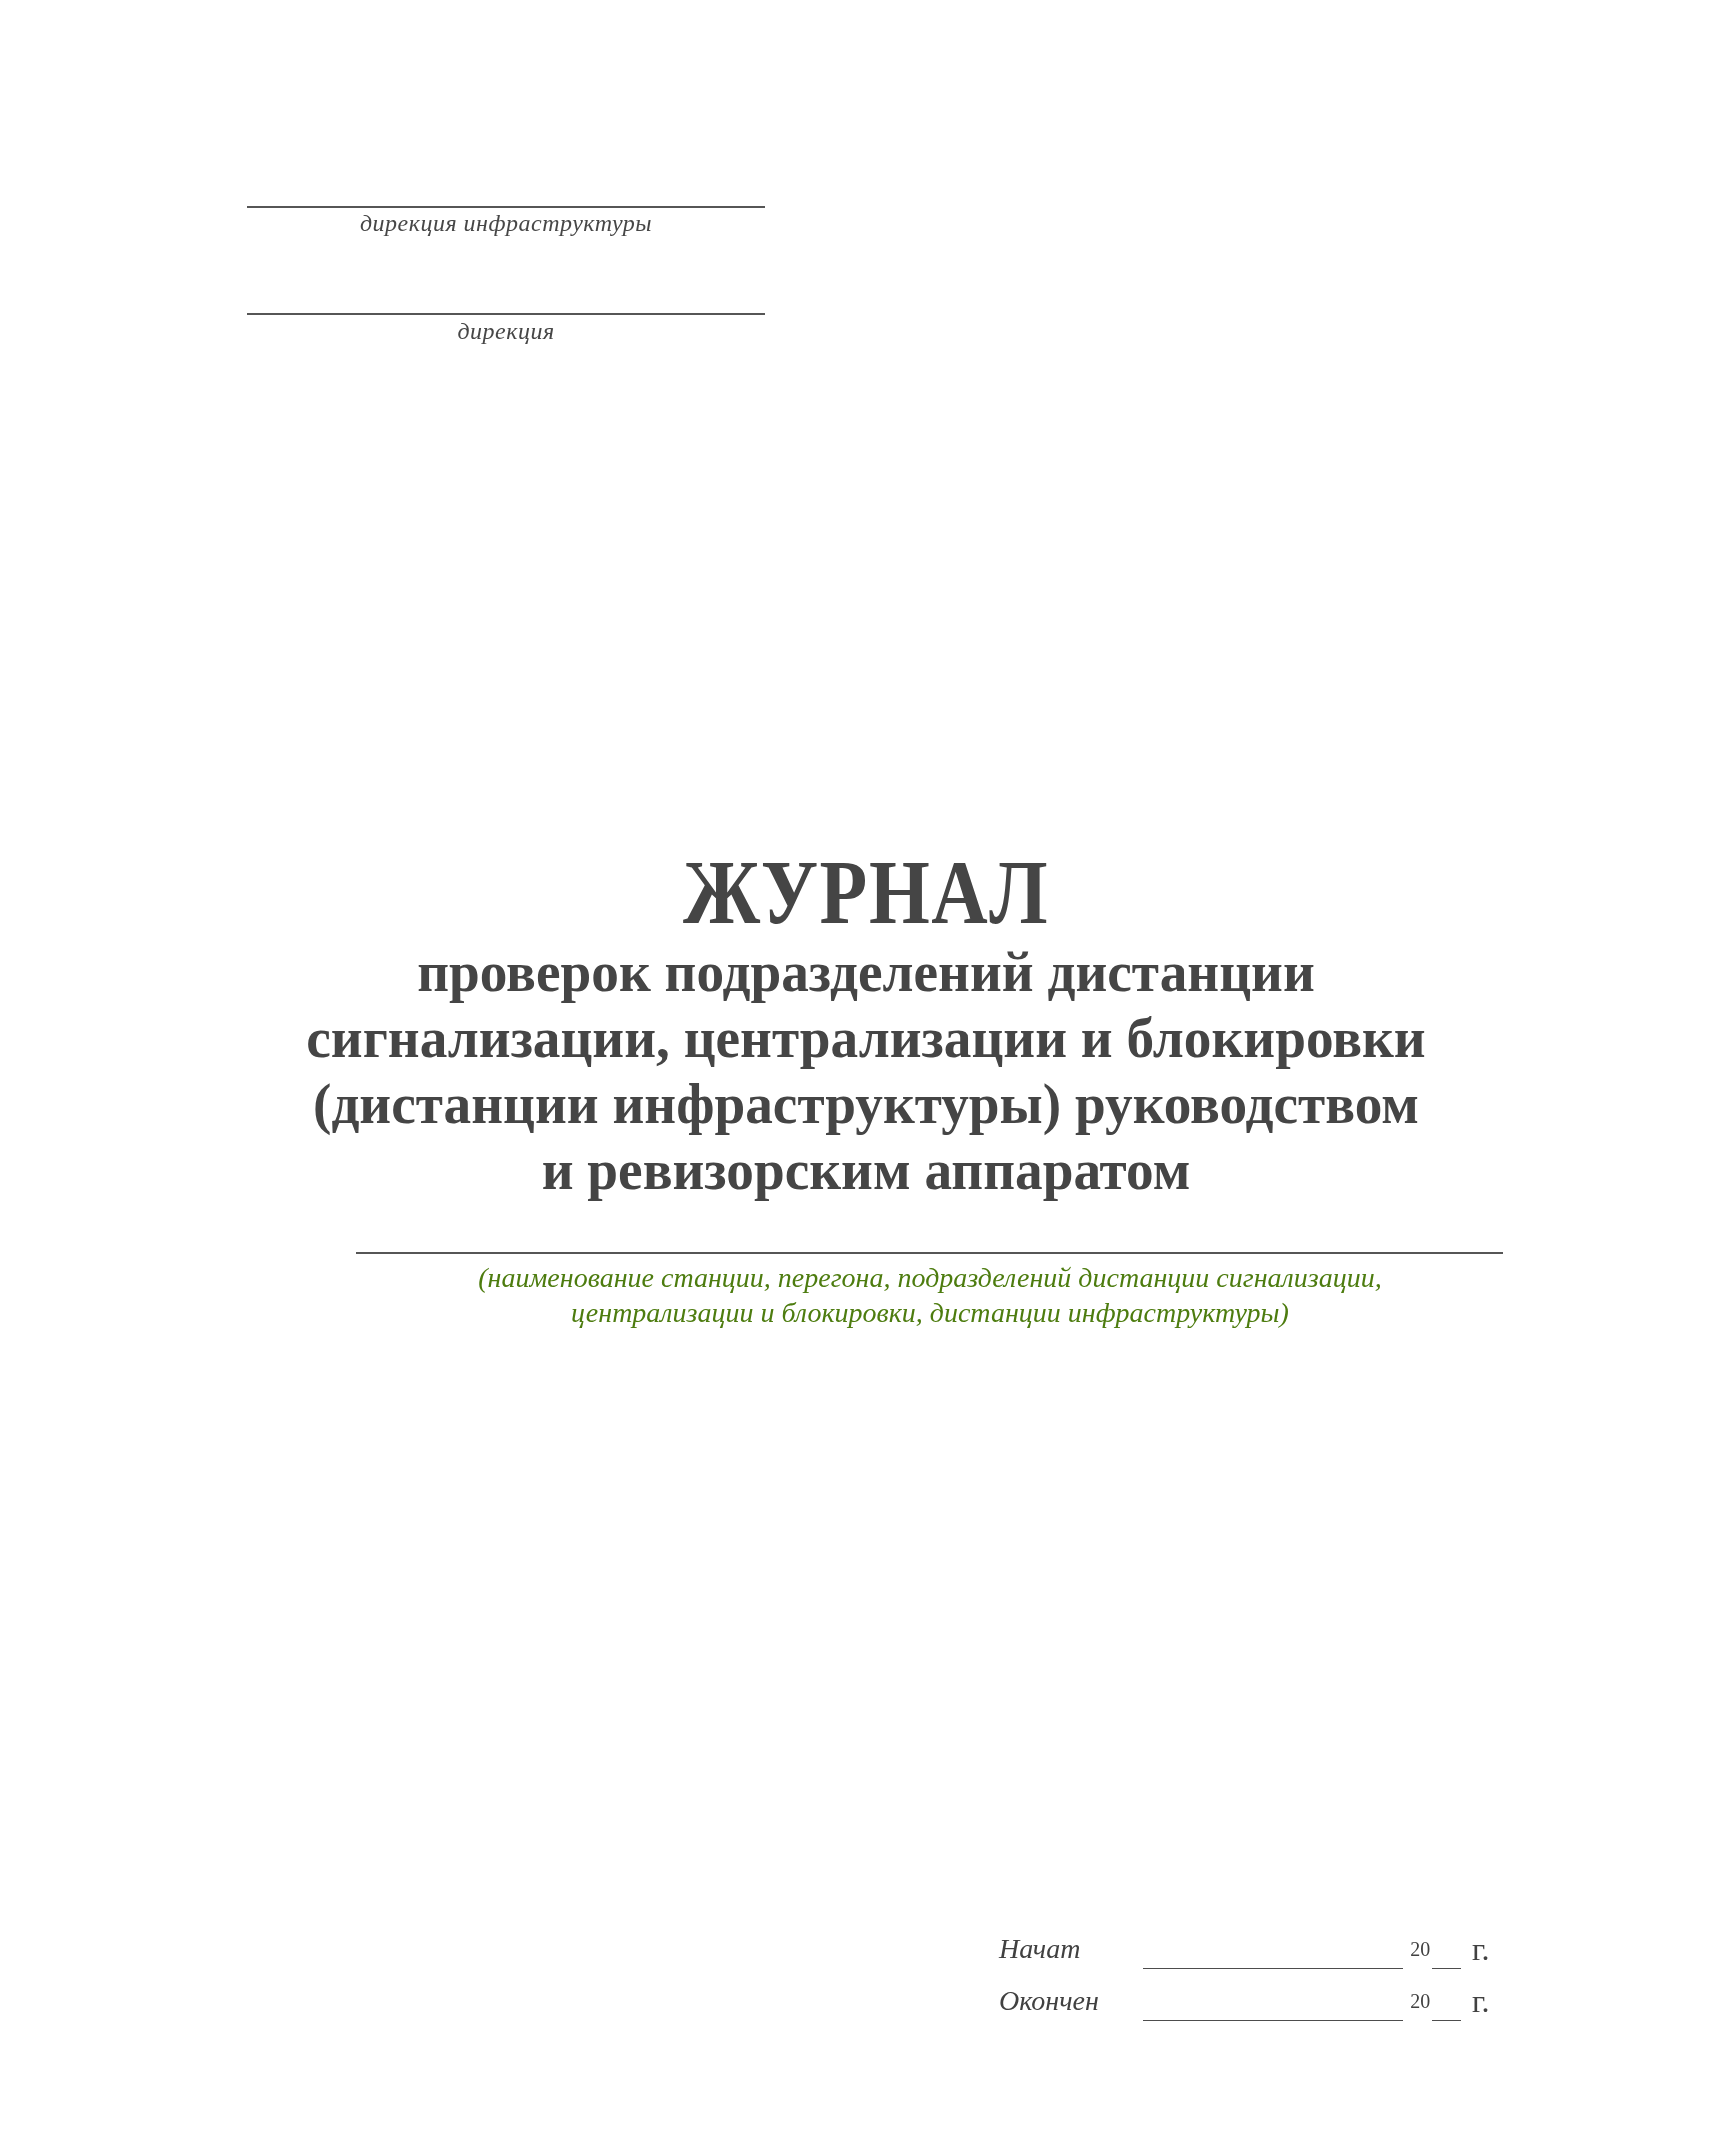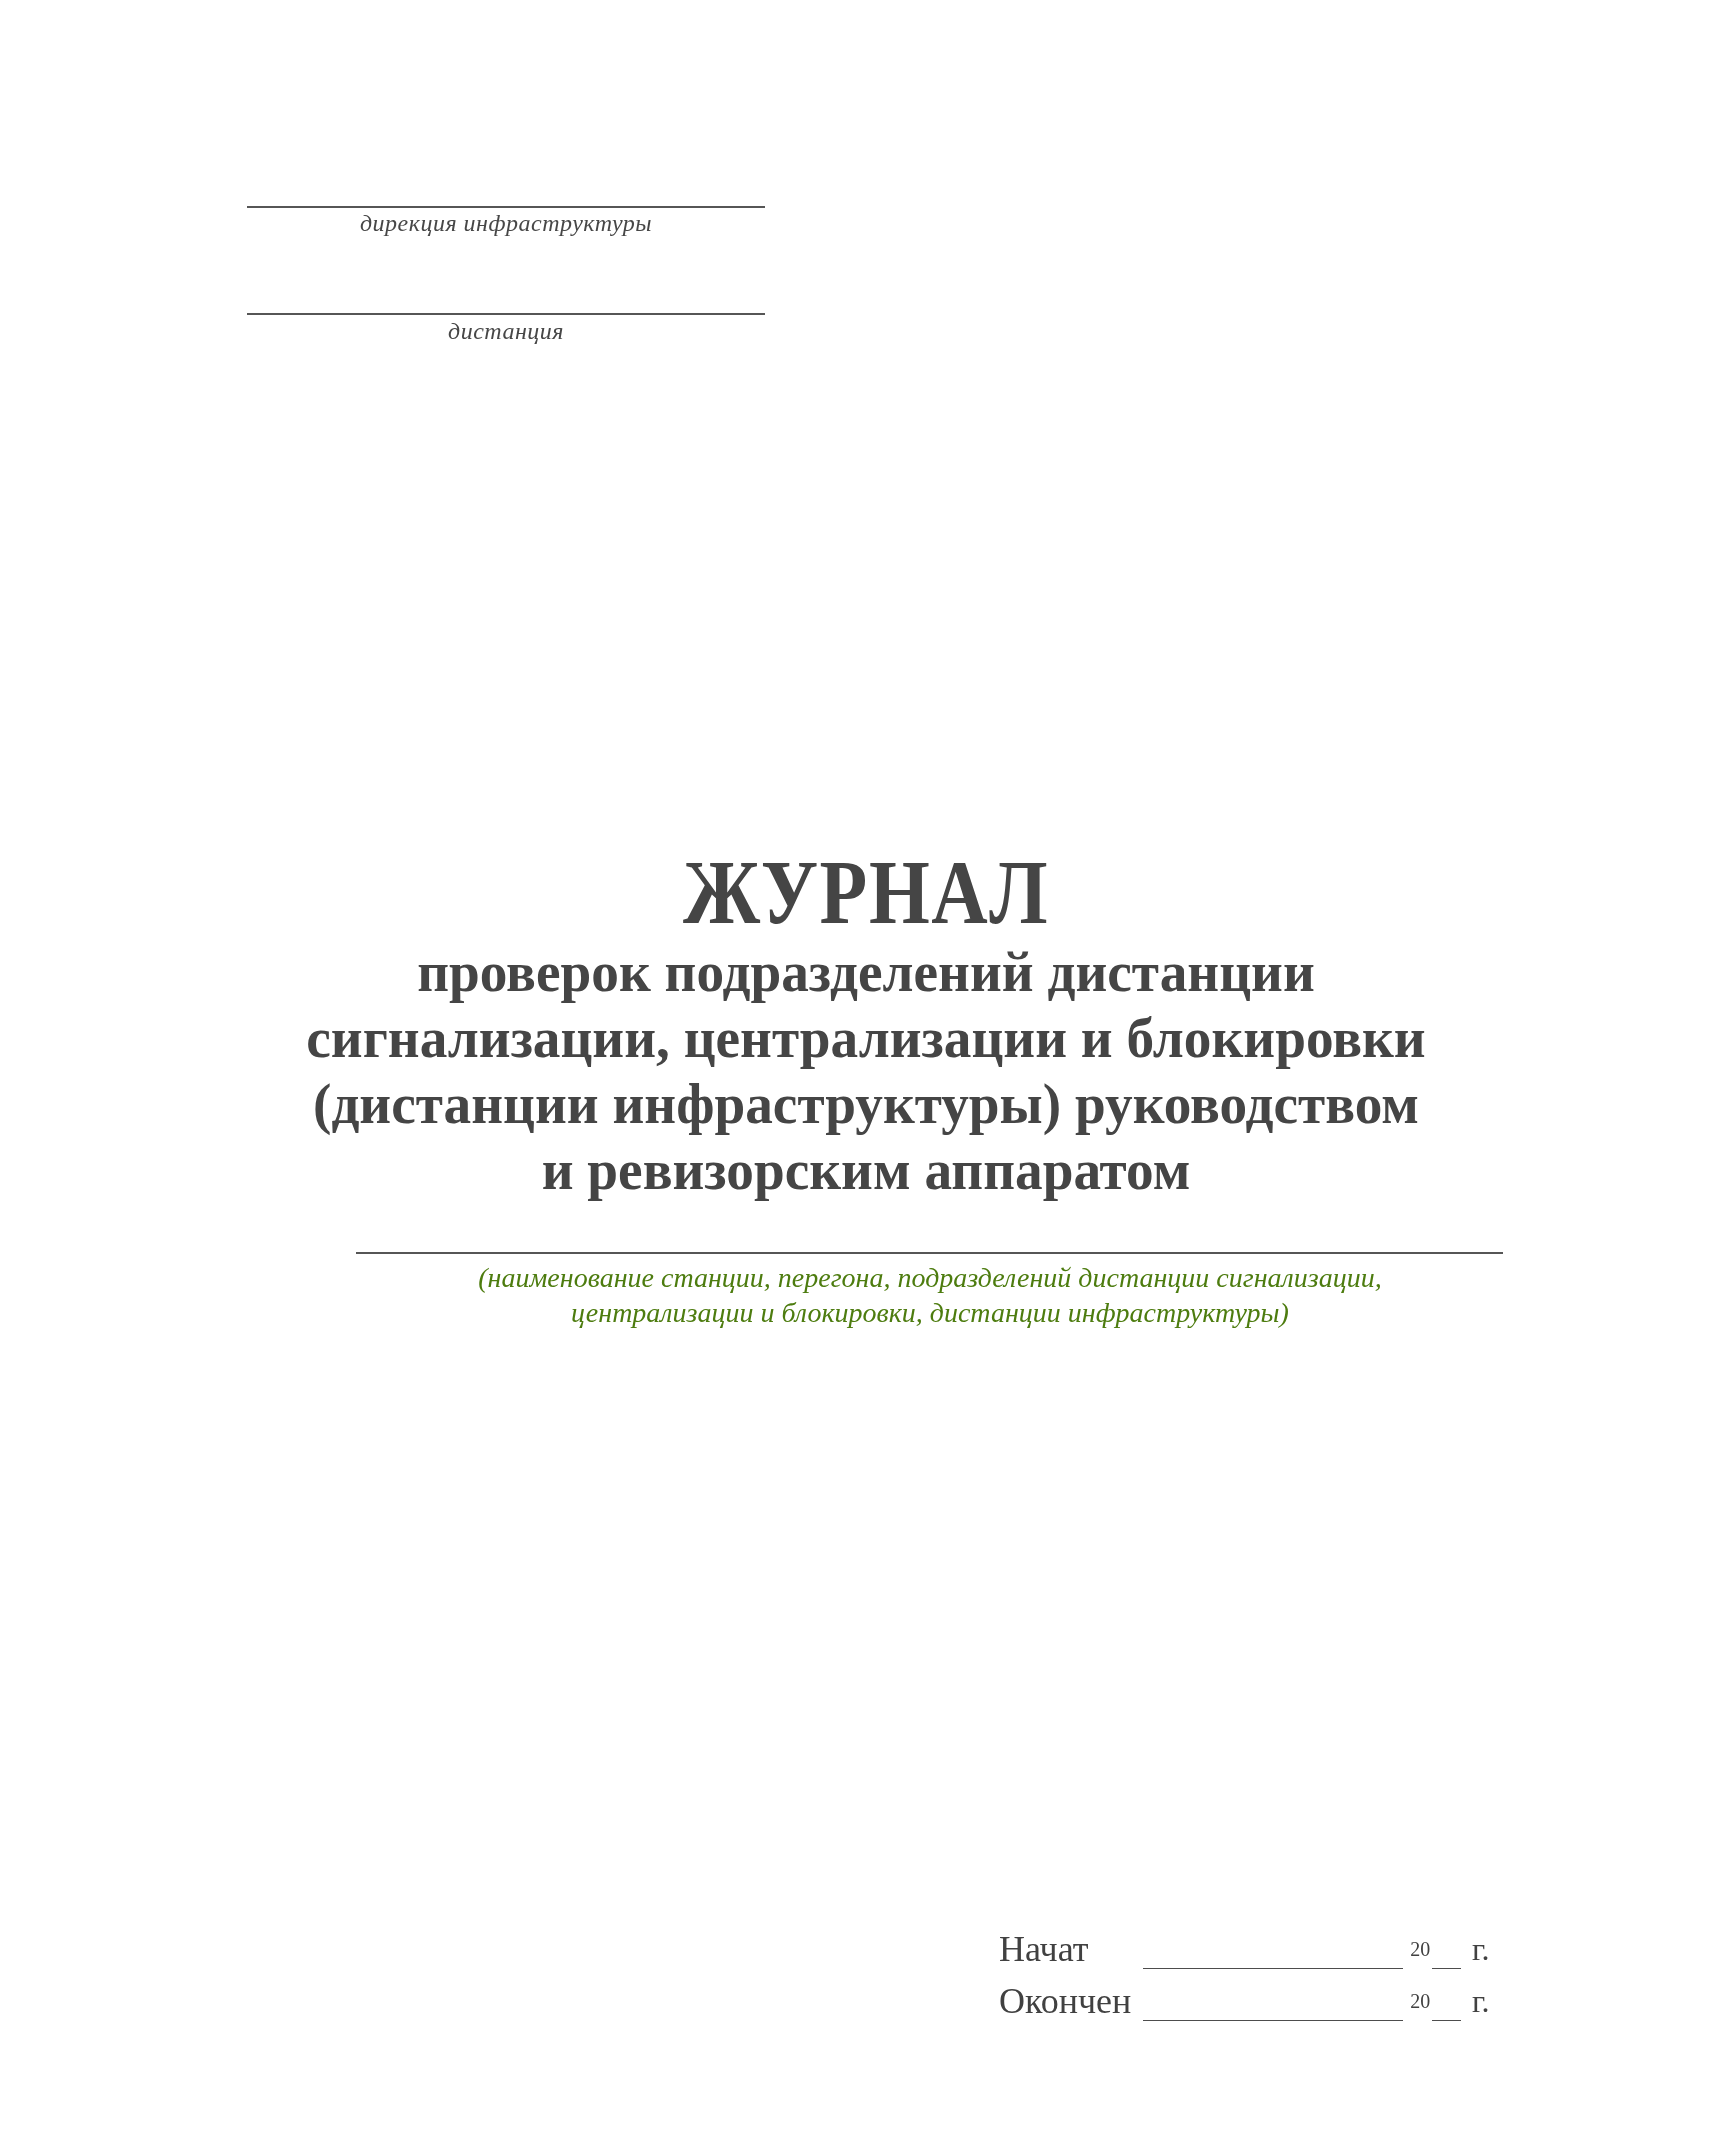--- a/index.html
+++ b/index.html
@@ -69,36 +69,36 @@
   }
   .caption {
     position: absolute; left: 311px; top: 1260px; width: 1238px;
     text-align: center; font-style: italic;
     font-size: 28px; line-height: 35px; color: #4d7c0f;
   }
 
   
   .footer { position: absolute; left: 999px; top: 1917px; }
   .journal-row { display: flex; align-items: flex-end; height: 52px; }
-  .jr-label  { width: 144px; font-size: 36px; line-height: 40px; }
+  .jr-label  { width: 144px; font-size: 28px; line-height: 40px; font-style: italic; }
   .jr-line   { width: 260px; height: 37px; border-bottom: 1.8px solid #4d4d4d; }
   .jr-year   { font-size: 20px; line-height: 40px; margin-left: 7.3px; }
   .jr-blank  { width: 29px; height: 37px; border-bottom: 1.8px solid #4d4d4d; margin-left: 1.8px; }
   .jr-g      { font-size: 32px; line-height: 40px; margin-left: 11px; }
 </style>
 </head>
 <body>
 
 <div class="page">
 
   <div class="hl-line" id="hl-line-1"></div>
   <div class="hl-label" id="hl-label-1">дирекция инфраструктуры</div>
 
   <div class="hl-line" id="hl-line-2"></div>
-  <div class="hl-label" id="hl-label-2">дистанция</div>
+  <div class="hl-label" id="hl-label-2">дирекция</div>
 
 
   <div class="title-main">ЖУРНАЛ</div>
 
   <div class="title-sub">
     <div>проверок подразделений дистанции</div>
     <div>сигнализации, централизации и блокировки</div>
     <div>(дистанции инфраструктуры) руководством</div>
     <div>и ревизорским аппаратом</div>
   </div>

